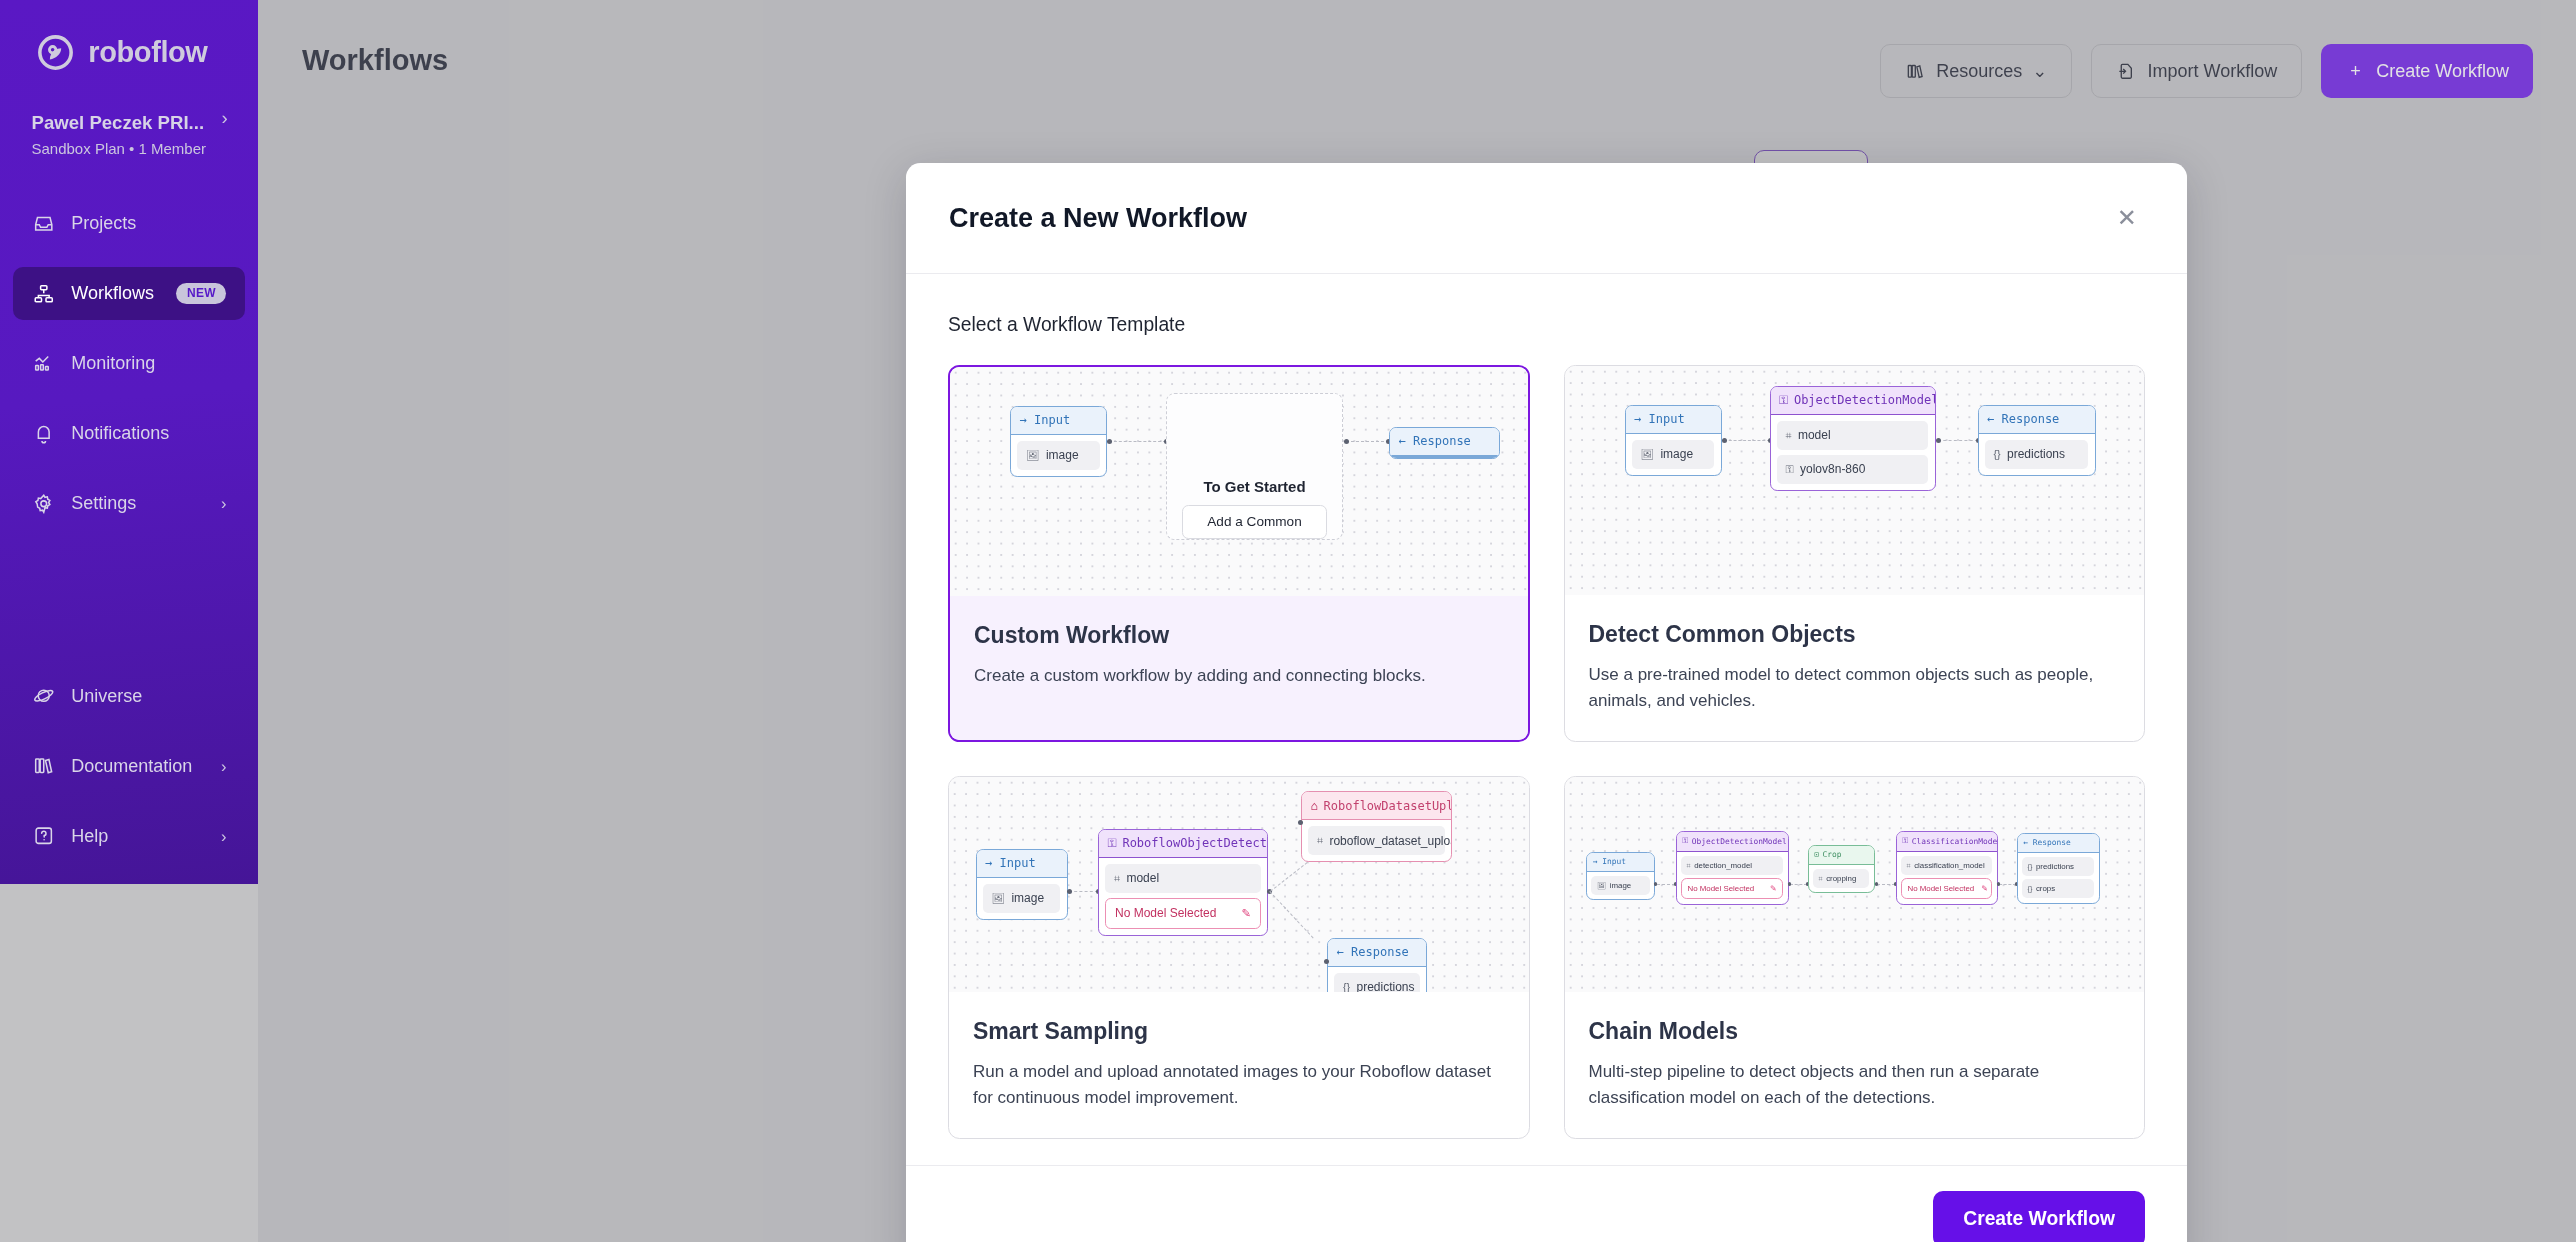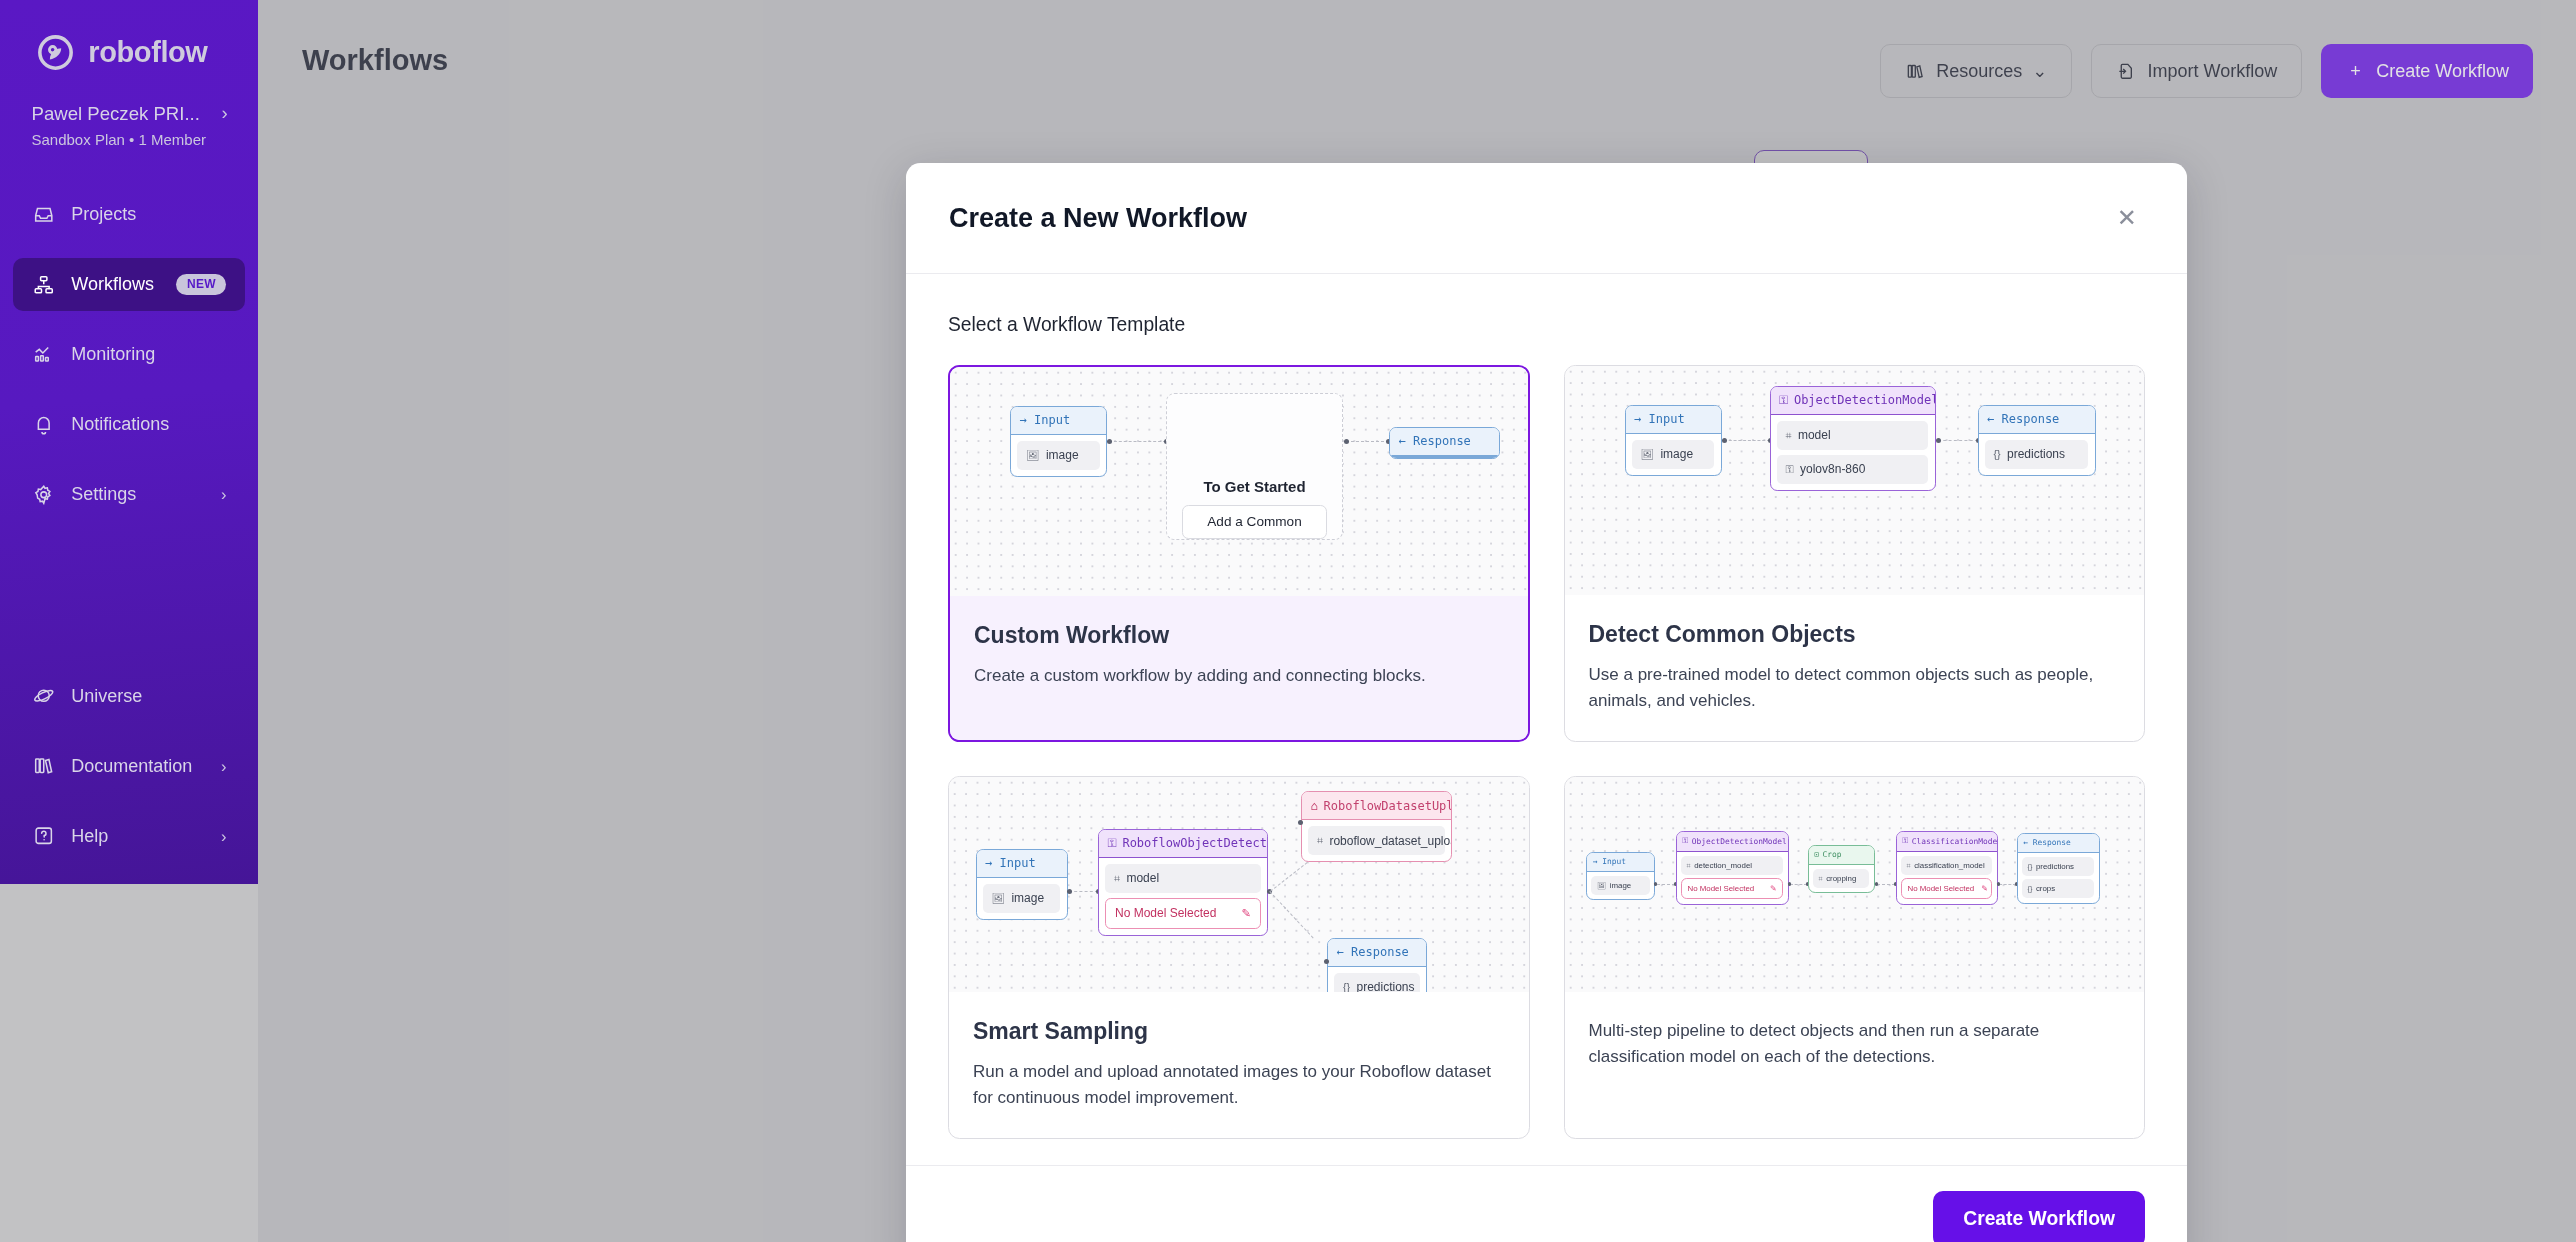--- a/index.html
+++ b/index.html
@@ -17,21 +17,21 @@
     background: linear-gradient(175deg, #5a18c4 0%, #5719c0 45%, #451597 100%);
     color: #d8d4e8; position: relative; z-index: 5;
     display: flex; flex-direction: column;
   }
   .brand { display: flex; align-items: center; gap: 14.3px; padding: 34px 0 0 37px; }
   .brand-mark { width: 37px; height: 37px; flex: 0 0 37px; }
   .brand-word { font-size: 29px; font-weight: 700; letter-spacing: -0.4px; color: #cfcbdd; }
 
   .org { padding: 31.5px 26px 0 31.5px; }
   .org-row { display: flex; align-items: center; justify-content: space-between; }
-  .org-name { font-size: 18.6px; font-weight: 400; color: #d7d3e6; white-space: nowrap; }
+  .org-name { font-size: 18.6px; font-weight: 700; color: #d7d3e6; white-space: nowrap; margin-top: 9px; }
   .org-chev { color: #cdc8e0; font-size: 18.6px; line-height: 1; padding-right: 4.3px; }
   .org-sub { font-size: 15px; color: #cbc6de; margin-top: 6.4px; font-weight: 400; }
 
   .nav { margin-top: 40px; padding: 0 13px; }
   .nav-item {
     display: flex; align-items: center; gap: 15.7px;
     height: 53px; padding: 0 18.6px; border-radius: 10px;
     font-size: 18px; color: #d9d5e8; cursor: pointer; position: relative;
   }
   .nav-item.active { background: #3d1185; color: #fff; font-weight: 500; }
@@ -600,20 +600,21 @@
                   </div>
                   <div class="chip" style="font-size:7.9px; padding:5px 5.7px; gap:3.6px;">
                     <span class="chip-ico" style="font-size:7.2px;">{}</span>
                     <span>crops</span>
                   </div>
                 </div>
               </div>
 
             </div>
             <div class="card-text">
+              <div class="card-title">Chain Models</div>
               <div class="card-desc">Multi-step pipeline to detect objects and then run a separate classification model on each of the detections.</div>
             </div>
           </div>
 
         </div>
       </div>
 
       <div class="modal-foot">
         <button class="btn-create-wf">Create Workflow</button>
       </div>

